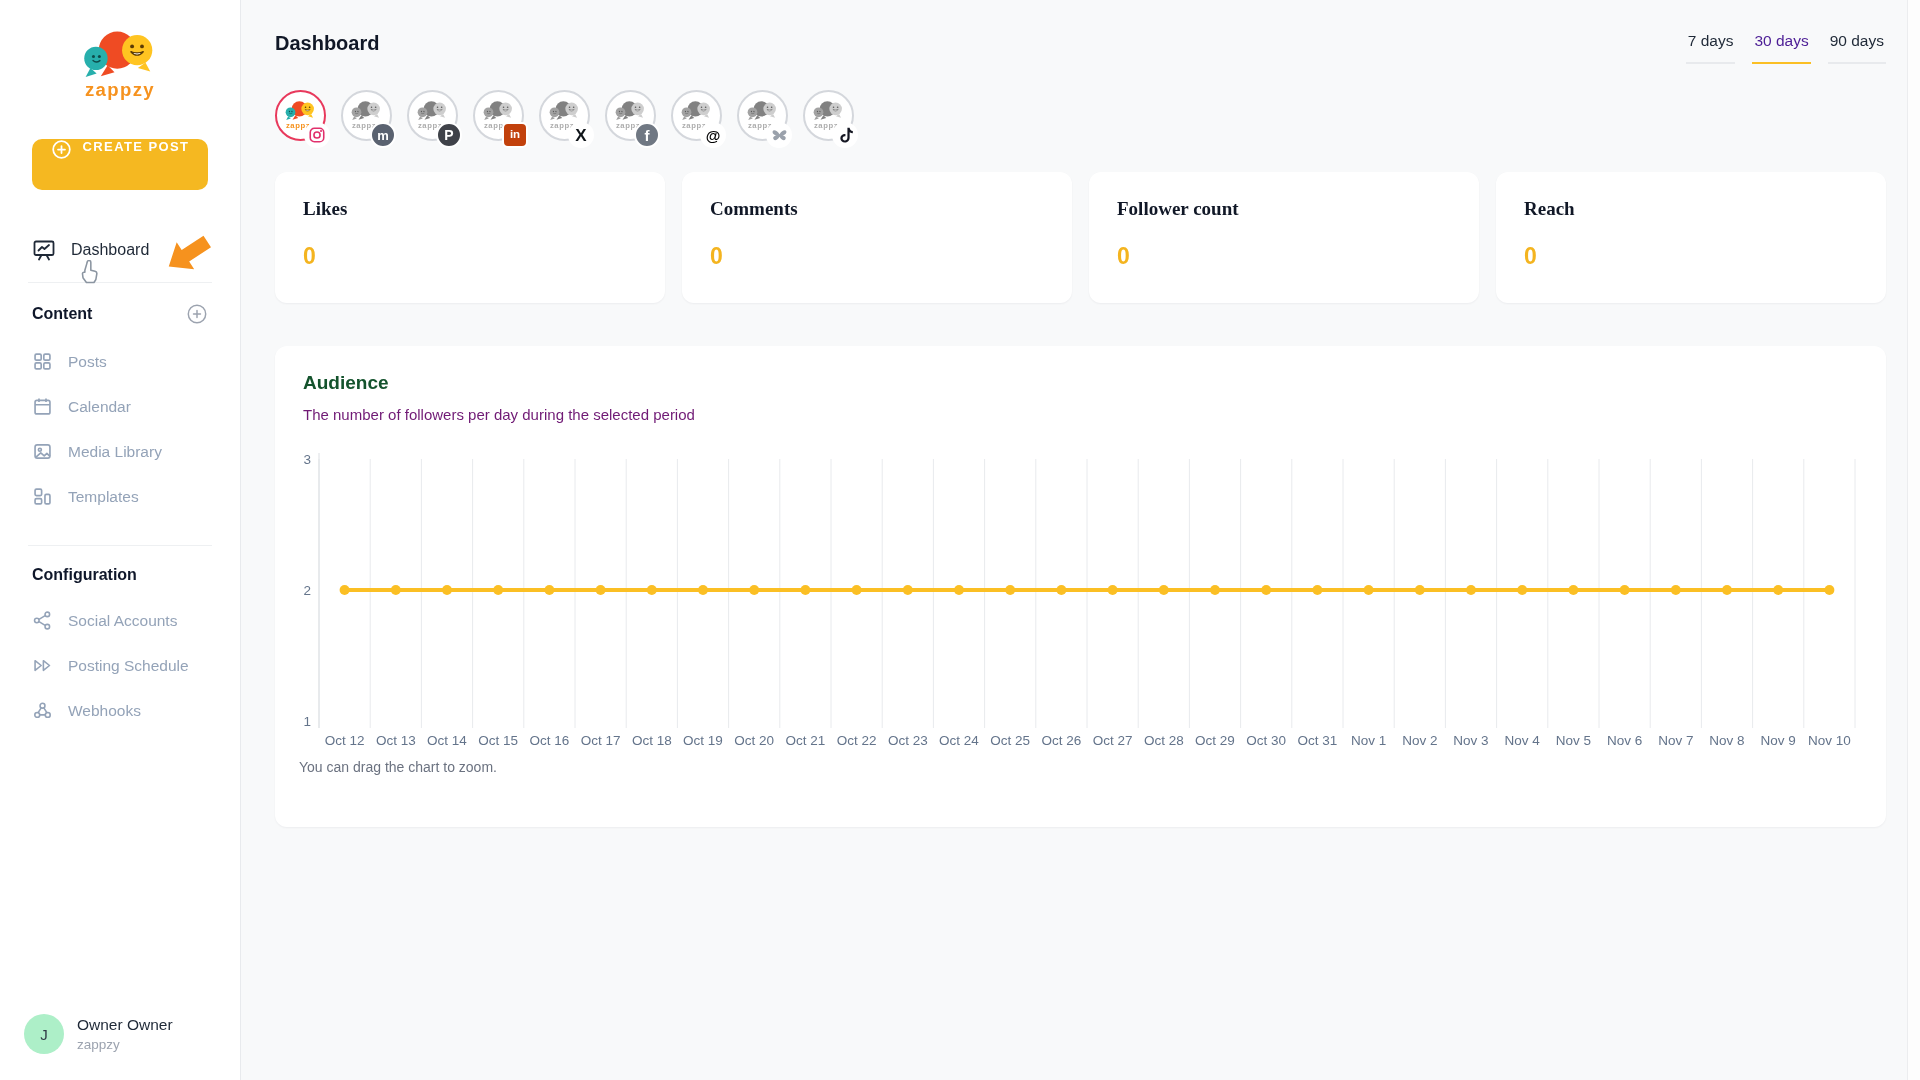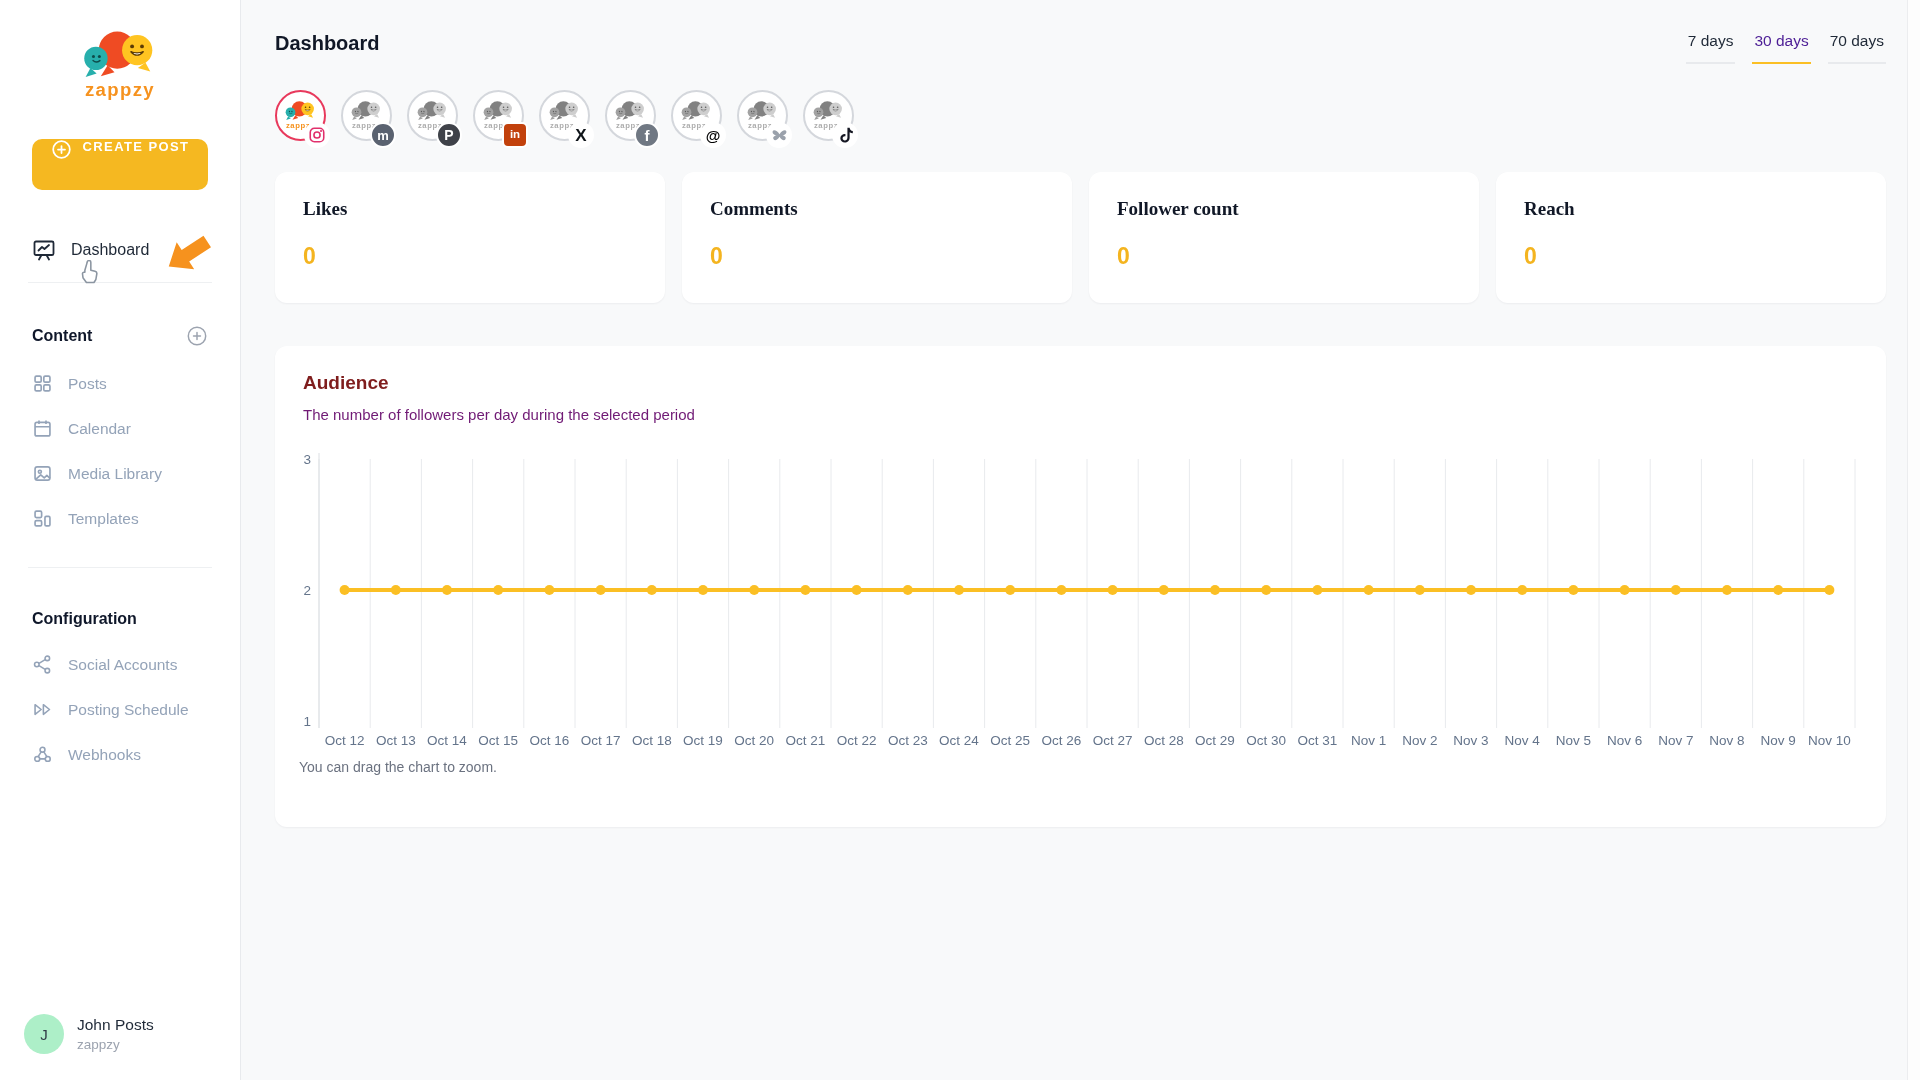--- a/index.html
+++ b/index.html
@@ -8,21 +8,21 @@
 
   
   .sidebar { width:241px; min-width:241px; height:100%; background:#fff; border-right:1px solid #E8EAED; display:flex; flex-direction:column; position:relative; }
   .logo-wrap { display:flex; justify-content:center; padding-top:24px; }
   .create-btn { margin:38px 32px 16px 32px; height:51px; background:#F5B821; border:none; border-radius:10px; color:#fff; font-weight:bold; font-size:13px; letter-spacing:1.4px; display:flex; align-items:flex-start; justify-content:center; gap:11px; cursor:pointer; font-family:"Liberation Sans",sans-serif; }
   .nav-dashboard { position:relative; display:flex; align-items:center; gap:15px; padding:14px 32px 20px 32px; margin-top:18px; cursor:pointer; }
   .nav-dashboard .lbl { font-size:16px; color:#1F2937; }
   .hand-cursor { position:absolute; left:78px; top:36px; }
   .orange-arrow { position:absolute; right:26px; top:8px; }
   .divider { height:1px; background:#EEF0F2; margin:0 28px; }
-  .section-head { display:flex; align-items:center; justify-content:space-between; padding:0 32px; margin-top:42px; margin-bottom:14px;gap:12px; }
+  .section-head { display:flex; align-items:center; justify-content:space-between; padding:0 32px; margin-top:20px; margin-bottom:14px;gap:12px; }
   .section-head .ttl { font-size:16px; font-weight:bold; color:#0F172A; }
   .nav-item { display:flex; align-items:center; gap:15px; padding:12px 32px; color:#94A3B8; font-size:15.5px; cursor:pointer; }
   .nav-item svg { flex:0 0 auto; }
   .sb-spacer { flex:1; }
   .user-box { display:flex; align-items:center; gap:13px; padding:20px 24px 26px 24px; }
   .user-avatar { width:40px; height:40px; border-radius:50%; background:#ADEFC8; color:#2F3B46; display:flex; align-items:center; justify-content:center; font-size:15px; }
   .user-name { font-size:15.5px; color:#1F2937; }
   .user-org { font-size:13.5px; color:#9CA3AF; margin-top:3px; }
 
   
@@ -39,21 +39,21 @@
   .account .mini-logo { margin-top:-4px; }
   .account.gray .mini-logo { filter:grayscale(1) opacity(.85); }
   .badge { position:absolute; right:-6px; bottom:-9px; width:26px; height:26px; border-radius:50%; background:#fff; border:2px solid #fff; display:flex; align-items:center; justify-content:center; overflow:hidden; }
 
   .stats-row { display:grid; grid-template-columns:repeat(4,1fr); gap:17px; margin-top:31px; }
   .stat-card { background:#fff; border-radius:12px; padding:26px 28px; height:131px; box-shadow:0 1px 2px rgba(16,24,40,.05); }
   .stat-title { font-size:19px; font-weight:bold; color:#111827;font-family:Liberation Serif, serif; }
   .stat-value { font-size:23px; font-weight:bold; color:#F4B41F; margin-top:23px; }
 
   .chart-card { background:#fff; border-radius:12px; margin-top:43px; padding:26px 24px 18px 24px; height:481px; box-shadow:0 1px 2px rgba(16,24,40,.05); }
-  .chart-title { font-size:19px; font-weight:bold; color:#7f1d1d; padding-left:4px; }
+  .chart-title { font-size:19px; font-weight:bold; color:#14532d; padding-left:4px; }
   .chart-sub { font-size:15px; color:#701a75; margin-top:12px; padding-left:4px; }
   .chart-area { margin-top:22px; }
   .chart-foot { font-size:14px; color:#6B7280; margin-top:2px; padding-right:16px; }
 
   .scroll-strip { position:fixed; top:0; right:0; width:13px; height:100%; background:#FDFDFD; border-left:1px solid #ECEDEF; }
 </style>
 </head>
 <body>
 
 <svg width="0" height="0" style="position:absolute" aria-hidden="true">
@@ -203,33 +203,33 @@
         </g>
       </svg>
     <span>Webhooks</span>
   </div>
 
   <div class="sb-spacer"></div>
 
   <div class="user-box">
     <div class="user-avatar">J</div>
     <div>
-      <div class="user-name">John Posts</div>
+      <div class="user-name">Owner Owner</div>
       <div class="user-org">zappzy</div>
     </div>
   </div>
 </aside>
 
 <main class="main">
   <div class="main-header">
     <h1 class="page-title">Dashboard</h1>
     <div class="range-tabs">
       <div class="range-tab">7 days</div>
       <div class="range-tab selected">30 days</div>
-      <div class="range-tab">70 days</div>
+      <div class="range-tab">90 days</div>
     </div>
   </div>
 
   <div class="accounts-row" id="accounts-row">
       <div class="account selected">
         <svg class="mini-logo" width="37" height="32" viewBox="0 0 64 56">
           <use href="#zlogo"></use>
         </svg>
         <span class="badge" style="background:#fff">
           <svg viewBox="0 0 24 24" width="18" height="18">

